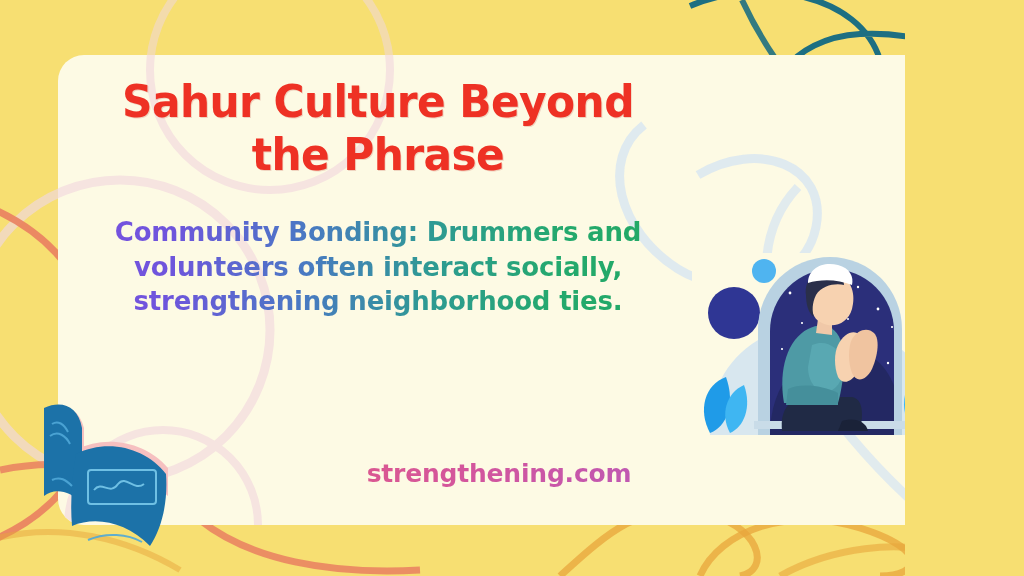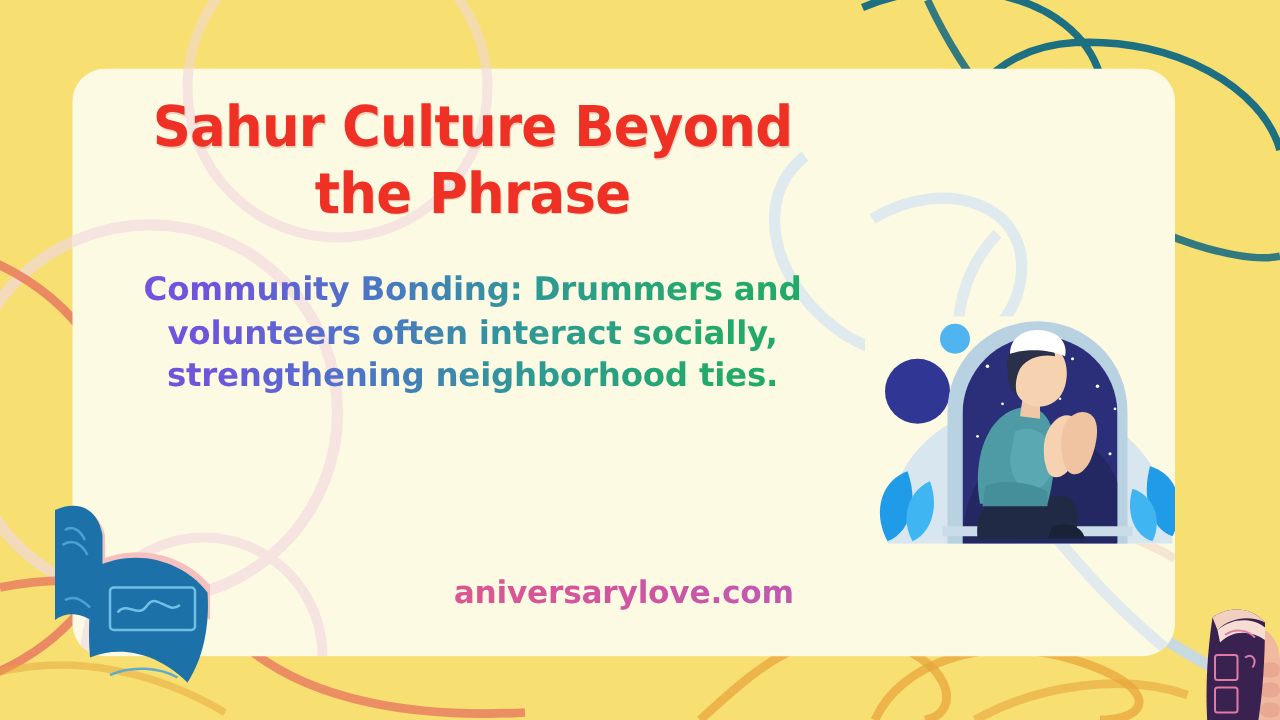--- a/index.html
+++ b/index.html
@@ -9,21 +9,21 @@
     height: 576px;
     overflow: hidden;
     font-family: "Liberation Sans", sans-serif;
     background: #F7DF72;
     position: relative;
   }
 
   #stage {
     position: absolute;
     inset: 0;
-    width: 1024px;
+    width: 905px;
     height: 576px;
     background: #F7DF72;
     overflow: hidden;
   }
 
   
   .bg-decor {
     position: absolute;
     inset: 0;
     pointer-events: none;
@@ -178,21 +178,21 @@
                C 560 176 542 104 586 70" fill="none" stroke="#DCE8F0" stroke-width="9" opacity="0.9"></path>
       <path d="M 882 470 C 820 420 760 350 724 280 C 700 232 702 172 740 132" fill="none" stroke="#DCE8F0" stroke-width="9" opacity="0.85"></path>
       <path d="M 700 370 C 760 352 830 360 882 392" fill="none" stroke="#F3E0CE" stroke-width="7" opacity="0.8"></path>
     </svg>
 
     <div class="text-col">
       <h1 class="title">Sahur Culture Beyond the Phrase</h1>
       <p class="body-text">Community Bonding: Drummers and volunteers often interact socially, strengthening neighborhood ties.</p>
     </div>
 
-    <div class="footer-url" style="top:404px;">aniversarylove.com</div>
+    <div class="footer-url" style="top:404px;">strengthening.com</div>
 
     <svg class="illustration" viewBox="0 0 262 182" width="262" height="182">
       <defs>
         <clipPath id="archClip">
           <path d="M 78 182 L 78 78 A 62 62 0 0 1 202 78 L 202 182 Z"></path>
         </clipPath>
         <clipPath id="sceneClip">
           <rect x="0" y="0" width="262" height="182" rx="6"></rect>
         </clipPath>
       </defs>

